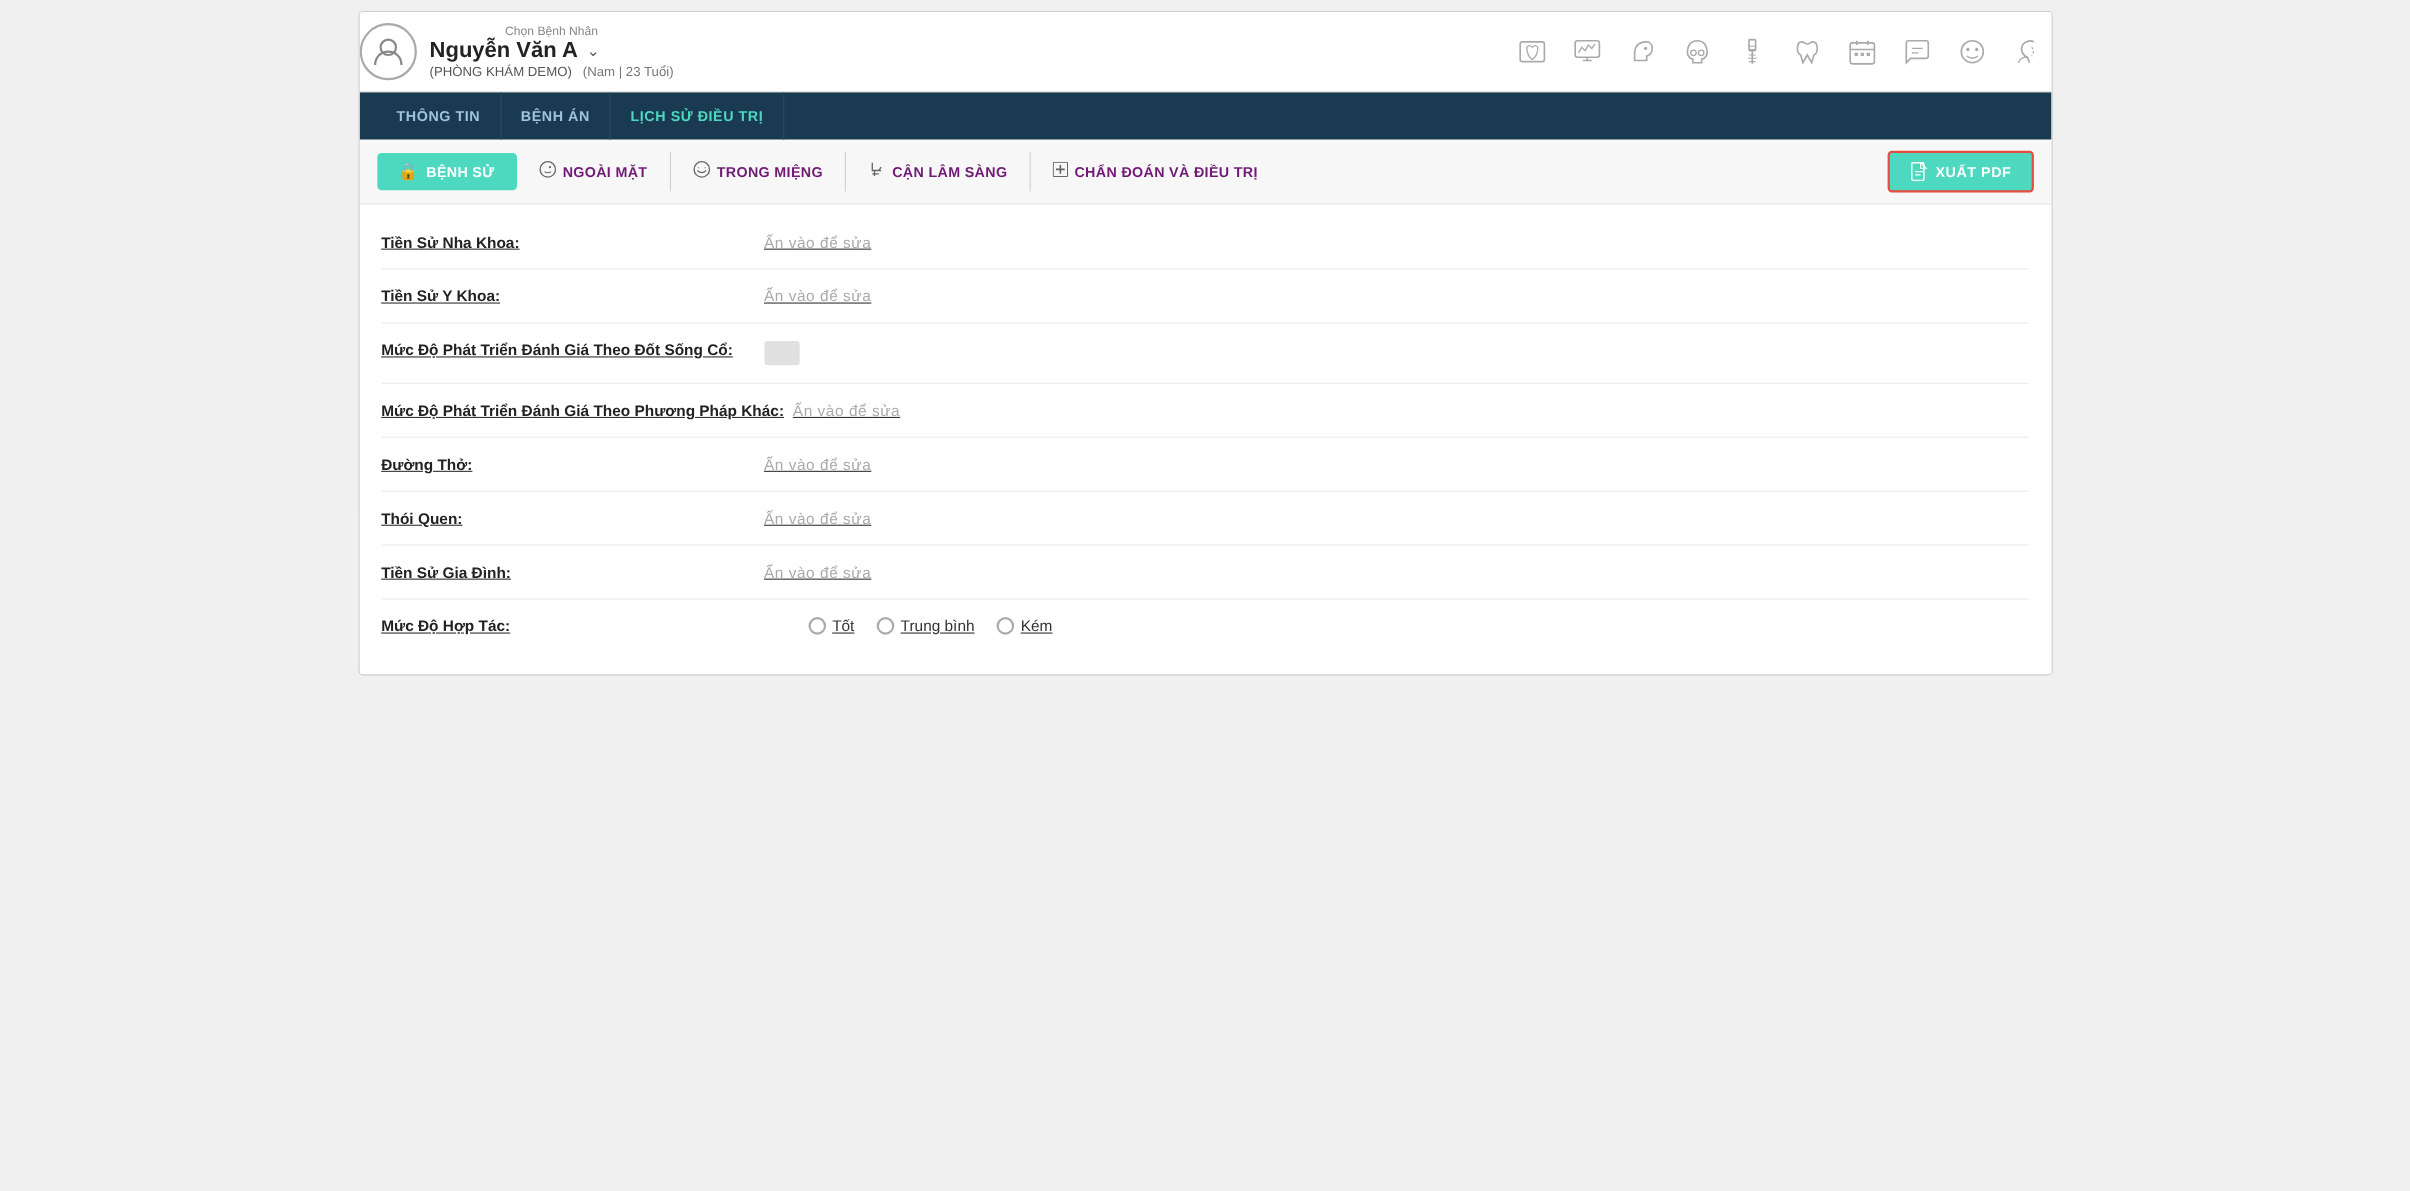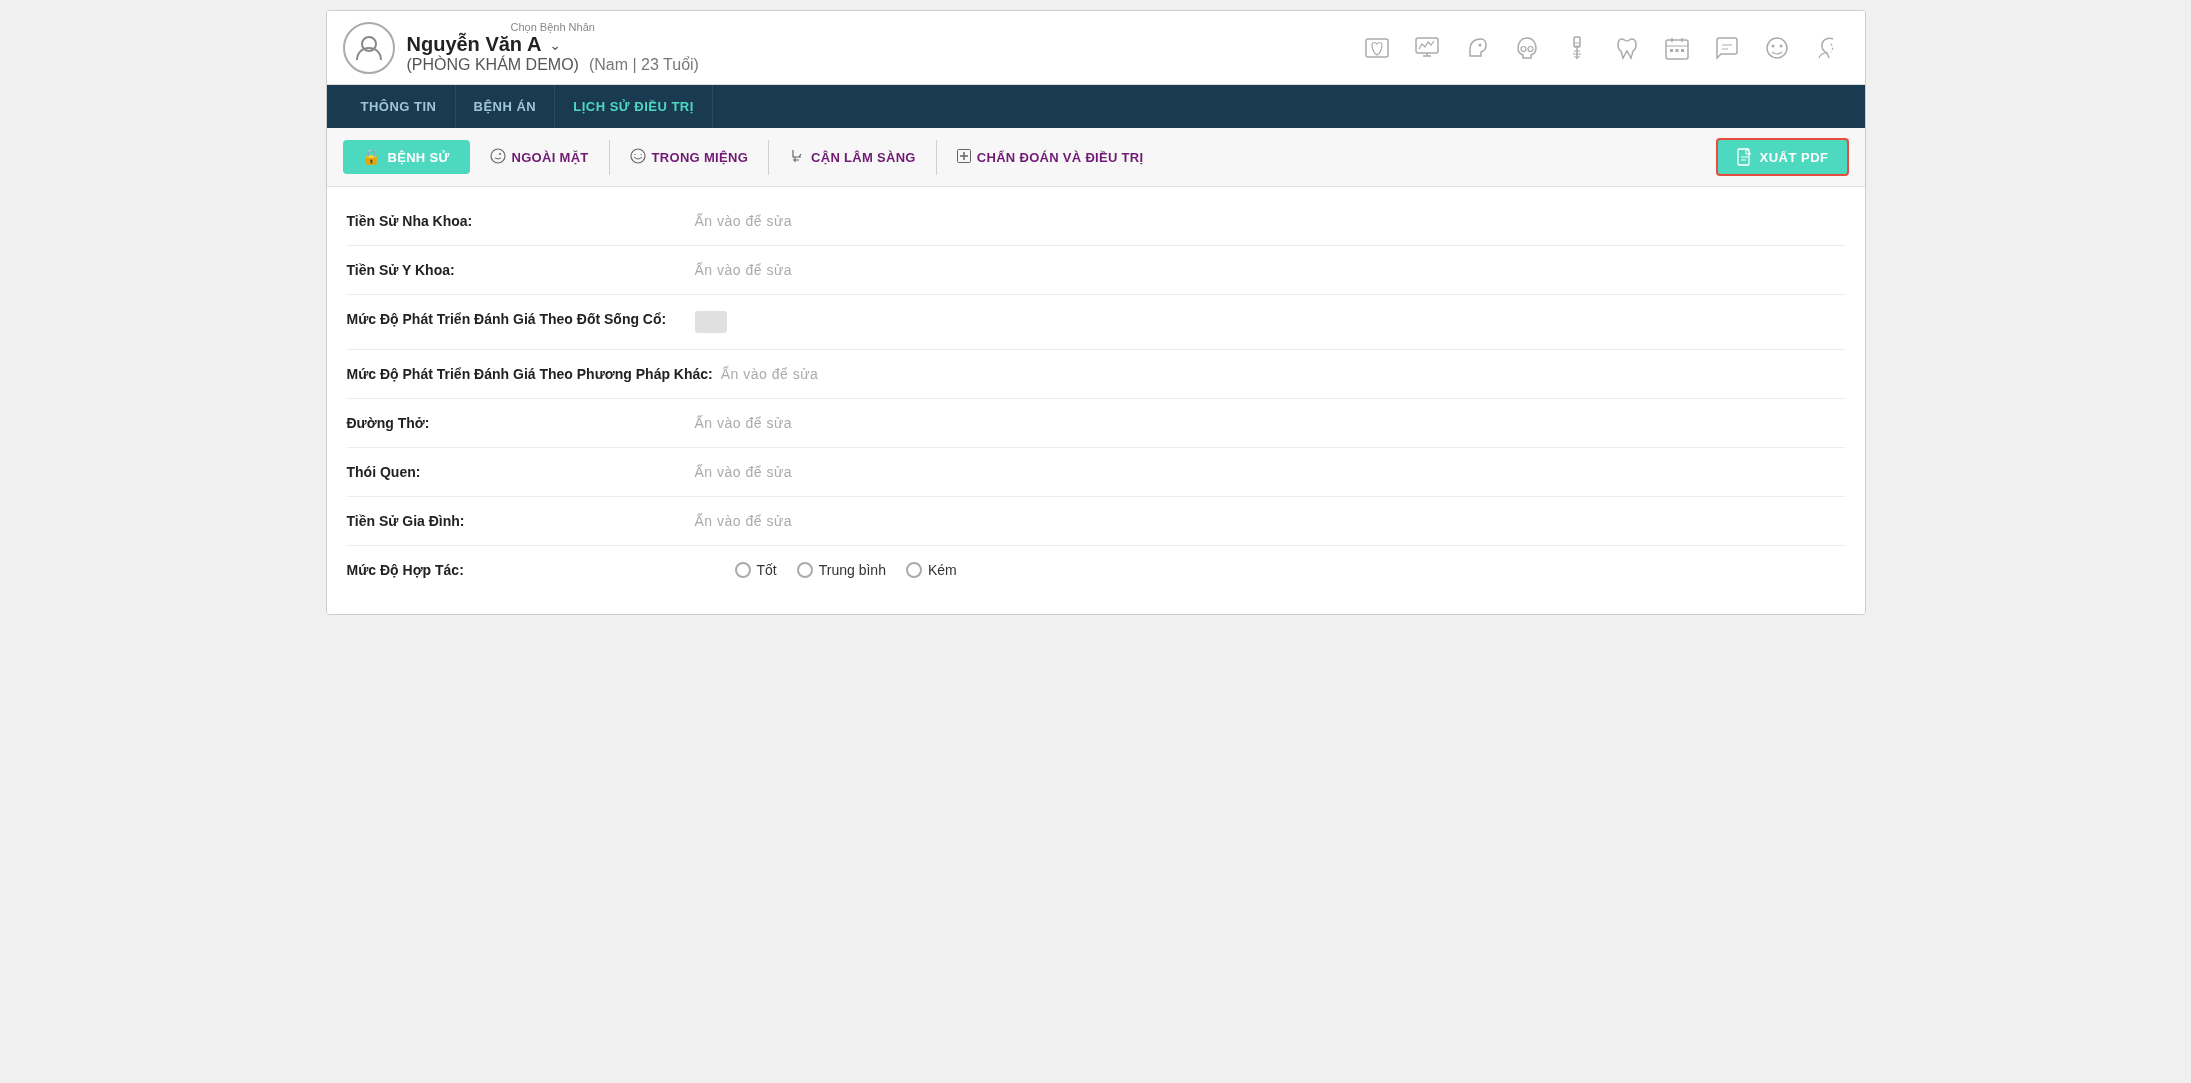--- a/index.html
+++ b/index.html
@@ -15,21 +15,21 @@
       margin: 10px auto;
       background: #fff;
       border: 1px solid #ccc;
       border-radius: 4px;
       overflow: hidden;
     }
     
     .header {
       display: flex;
       align-items: center;
-      padding: 10px 16px;
+      padding: 10px 0;
       background: #fff;
       border-bottom: 1px solid #ddd;
       gap: 16px;
     }
     .header-left {
       display: flex;
       align-items: center;
       gap: 12px;
       flex: 1;
     }
@@ -63,21 +63,21 @@
       font-weight: bold;
       color: #222;
     }
     .dropdown-icon {
       color: #555;
       font-size: 14px;
     }
     .patient-meta {
       display: flex;
       gap: 10px;
-      font-size: 16px;
+      font-size: 12px;
       color: #777;
     }
     .meta-clinic { color: #555; }
     .meta-gender { }
     
     .header-icons {
       display: flex;
       align-items: center;
       gap: 6px;
     }
@@ -167,20 +167,21 @@
     .content {
       padding: 10px 20px 20px 20px;
       background: #fff;
     }
     .content-row {
       display: flex;
       align-items: flex-start;
       padding: 16px 0;
       border-bottom: 1px solid #ebebeb;
       gap: 8px;
+      text-decoration: underline;
     }
     .content-row:last-child { border-bottom: none; gap: 48px; }
     .row-label {
       font-weight: 700;
       color: #222;
       min-width: 340px;
       font-size: 14px;
       flex-shrink: 0;
     }
     .row-value {

